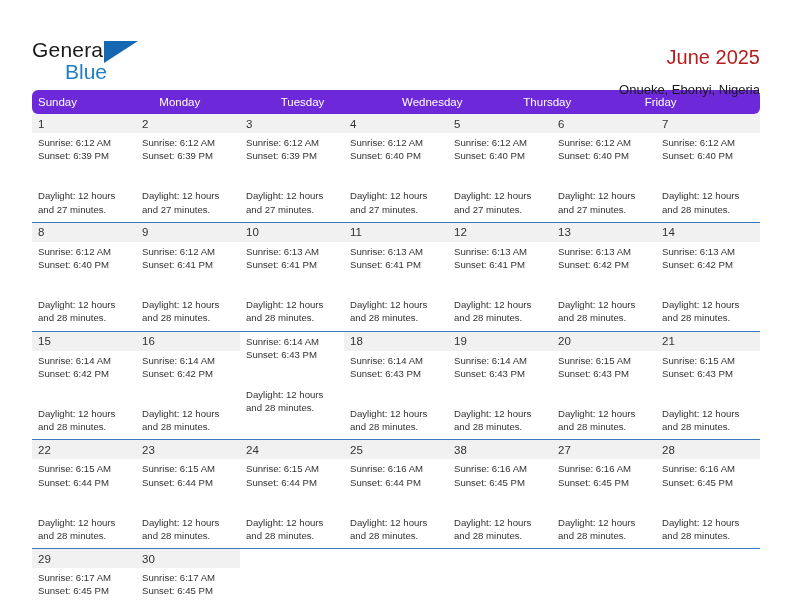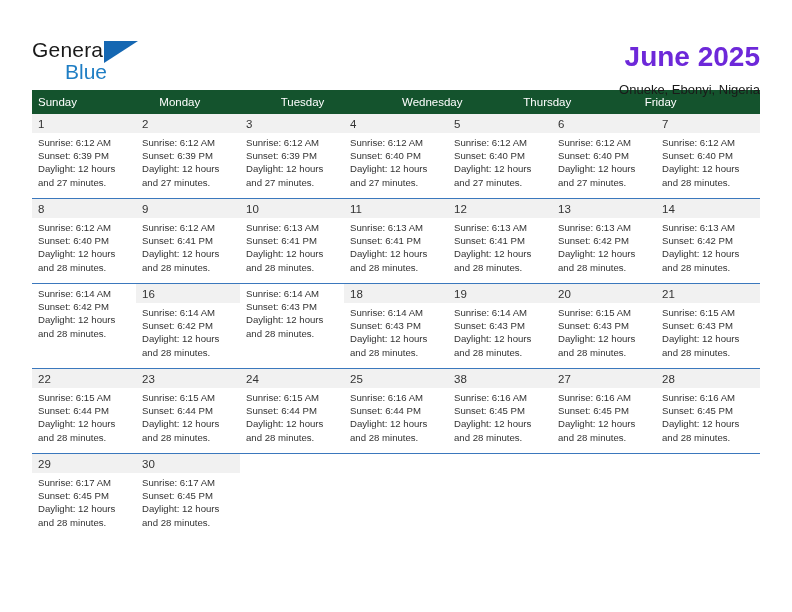--- a/index.html
+++ b/index.html
@@ -62,42 +62,43 @@
     top: 22px;
     font-size: 21px;
     color: #1f7ec4;
     font-family: "Liberation Sans", sans-serif;
   }
   .titles {
     text-align: right;
     padding-top: 2px;
   }
   .month-title {
-    font-size: 28px;
-    font-weight: bold;
-    color: #6d28d9;
+    font-size: 20px;
+    font-weight: normal;
+    color: #b91c1c;
     line-height: 34px;
     white-space: nowrap;
   }
   .location {
     font-size: 13px;
     color: #1a1a1a;
     line-height: 20px;
     margin-top: 6px;
     white-space: nowrap;
   }
 
   
   .calendar {
     width: 728px;
     margin-top: 6px;
   }
   .weekdays {
     display: flex;
-    background: #14532d;
+    background: #6d28d9;
+    border-radius: 6px;
   }
   .weekday {
     flex: 1 1 0;
     box-sizing: border-box;
     padding: 4px 0 4px 6px;
     font-size: 11.5px;
     color: #ffffff;
     line-height: 16px;
     white-space: nowrap;
   }
@@ -136,20 +137,21 @@
     padding: 3px 8px 6px 6px;
     font-size: 9.6px;
     line-height: 13.2px;
     color: #333333;
   }
   .day-info div {
     white-space: nowrap;
   }
   .day-info .wrapline {
     white-space: normal;
+    margin-top: 27px;
   }
 </style>
 </head>
 <body>
 
 <div class="page">
 
   <div class="topbar">
 
     <div class="logo">
@@ -316,20 +318,23 @@
             </div>
             <div class="day-info">
               <div>Sunrise: 6:13 AM</div>
               <div>Sunset: 6:42 PM</div>
               <div class="wrapline">Daylight: 12 hours and 28 minutes.</div>
             </div>
           </div>
         </div>
         <div class="week">
           <div class="day filled">
+            <div class="daynum-band">
+              <span class="daynum">15</span>
+            </div>
             <div class="day-info">
               <div>Sunrise: 6:14 AM</div>
               <div>Sunset: 6:42 PM</div>
               <div class="wrapline">Daylight: 12 hours and 28 minutes.</div>
             </div>
           </div>
           <div class="day filled">
             <div class="daynum-band">
               <span class="daynum">16</span>
             </div>

